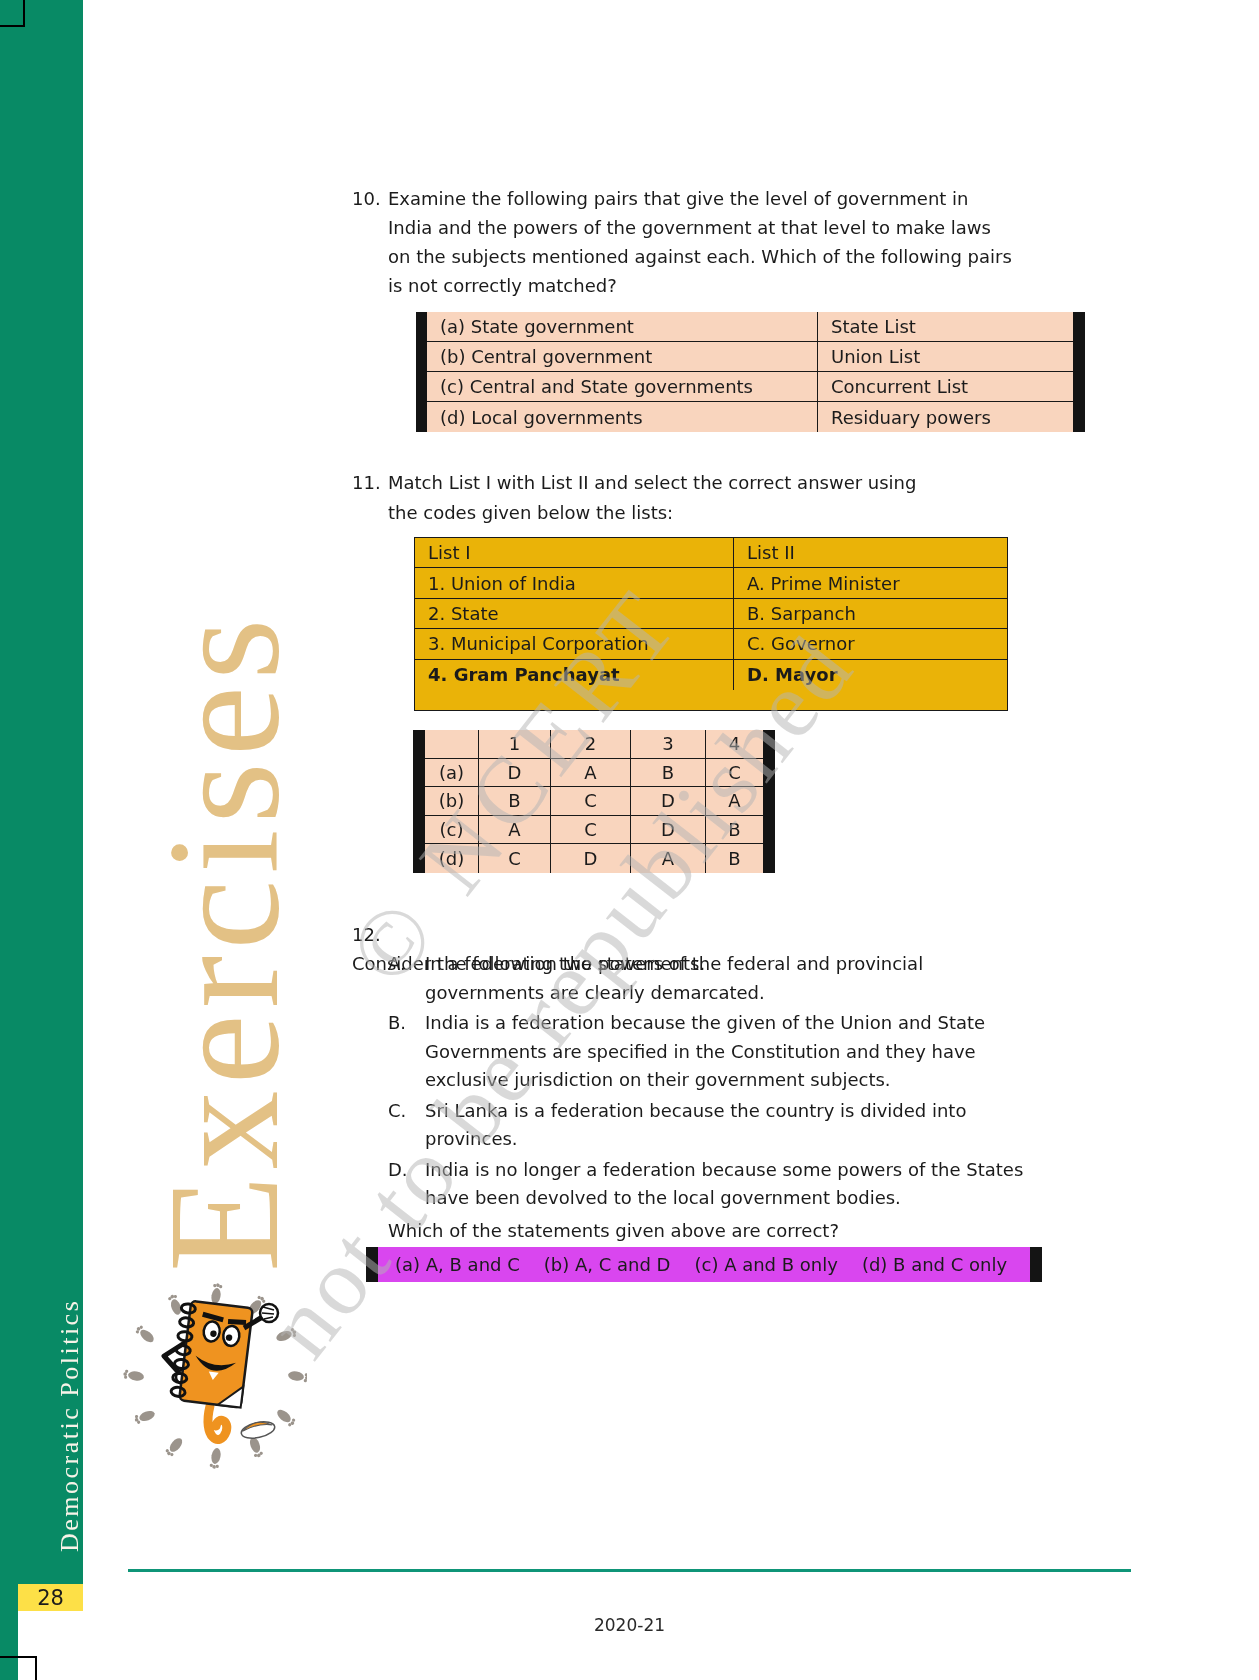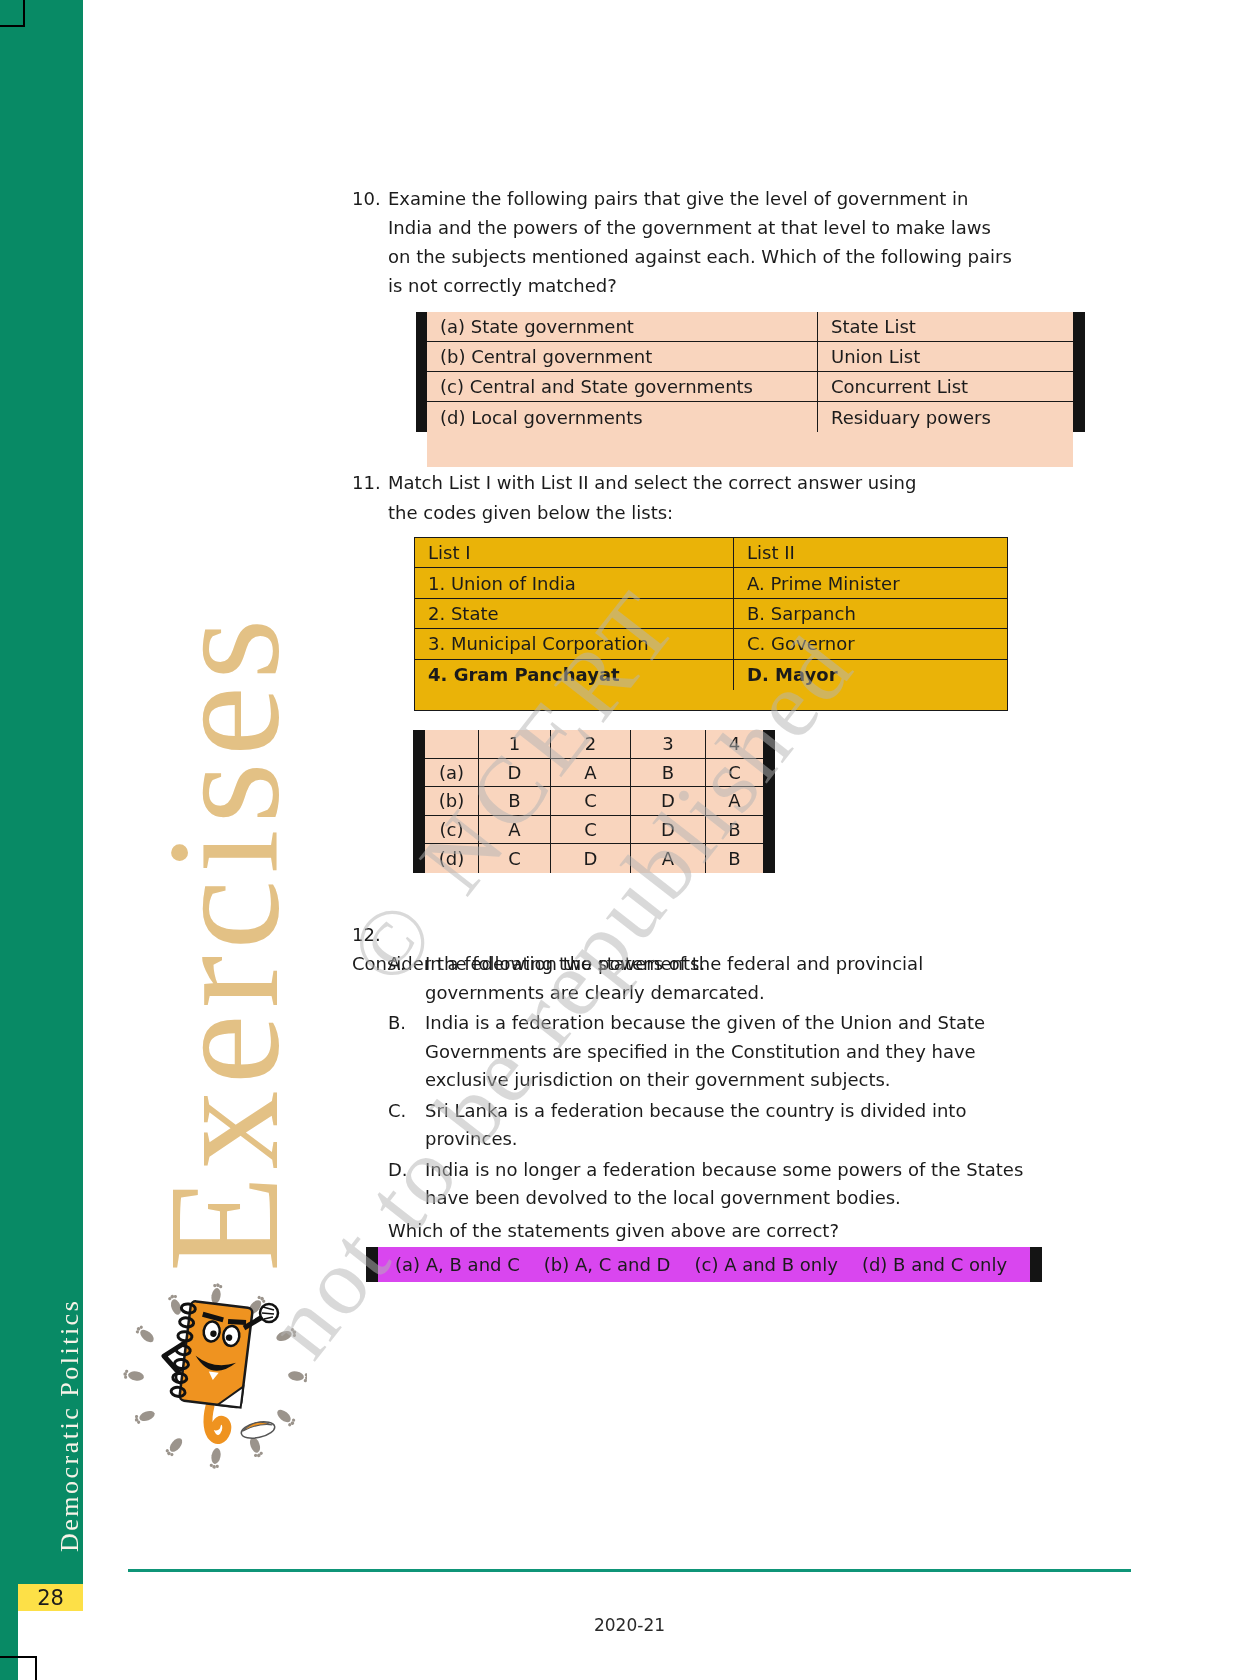--- a/index.html
+++ b/index.html
@@ -31,21 +31,21 @@
   #q12{left:352px;top:920px;flex-direction:column;}
   .stmt-wrap{left:388px;top:950px;font-size:18px;line-height:28.5px;}
   .stmt{display:flex;margin-bottom:2px;}
   .stmt-label{width:37px;flex:none;}
   #which-line{left:388px;top:1216px;font-size:18px;line-height:29px;white-space:nowrap;}
 
   
   .t-barL,.t-barR{background:#141414;}
   #t1-barL{left:416px;top:312px;width:11px;height:120px;}
   #t1-barR{left:1073px;top:312px;width:12px;height:120px;}
-  #t1{left:427px;top:312px;width:646px;height:155px;background:#f9d5be;font-size:18px;}
+  #t1{left:427px;top:312px;width:646px;height:120px;background:#f9d5be;font-size:18px;}
   #t1 .row{display:grid;grid-template-columns:390px 1fr;height:30px;border-bottom:1px solid #191919;box-sizing:border-box;}
   #t1 .row:last-child{border-bottom:none;}
   #t1 .row>div{height:100%;display:flex;align-items:center;padding-left:13px;box-sizing:border-box;}
   #t1 .row>div+div{border-left:1px solid #191919;}
 
   
   #t2{left:414px;top:537px;width:594px;height:174px;border:1px solid #191919;background:#eab308;
       font-size:18px;box-sizing:border-box;}
   #t2 .row{display:grid;grid-template-columns:318px 1fr;height:30.4px;border-bottom:1px solid #191919;box-sizing:border-box;}
   #t2 .row:last-child{border-bottom:none;font-weight:bold;}

